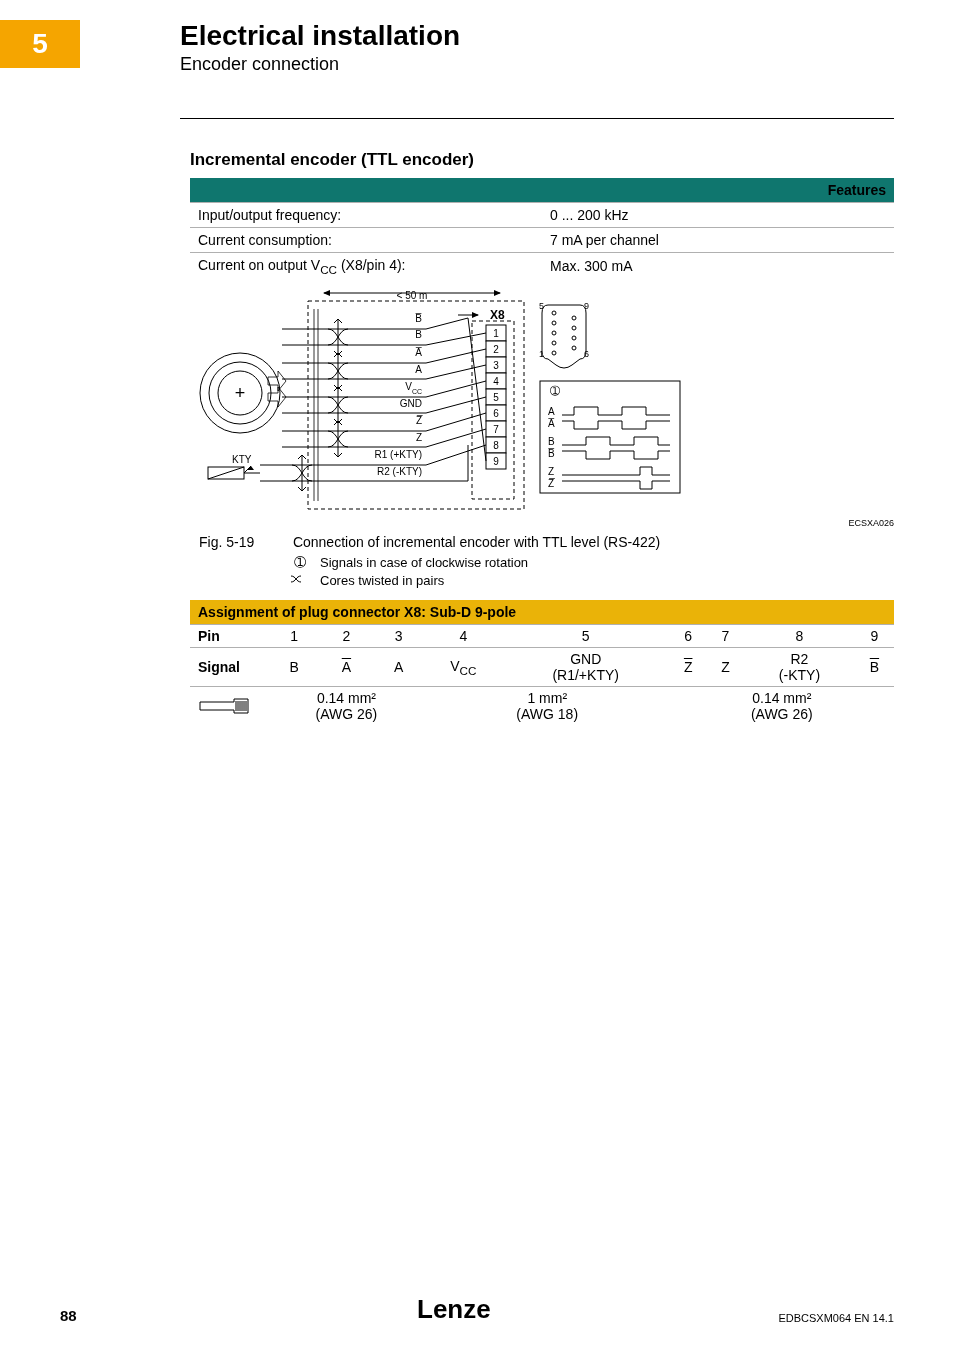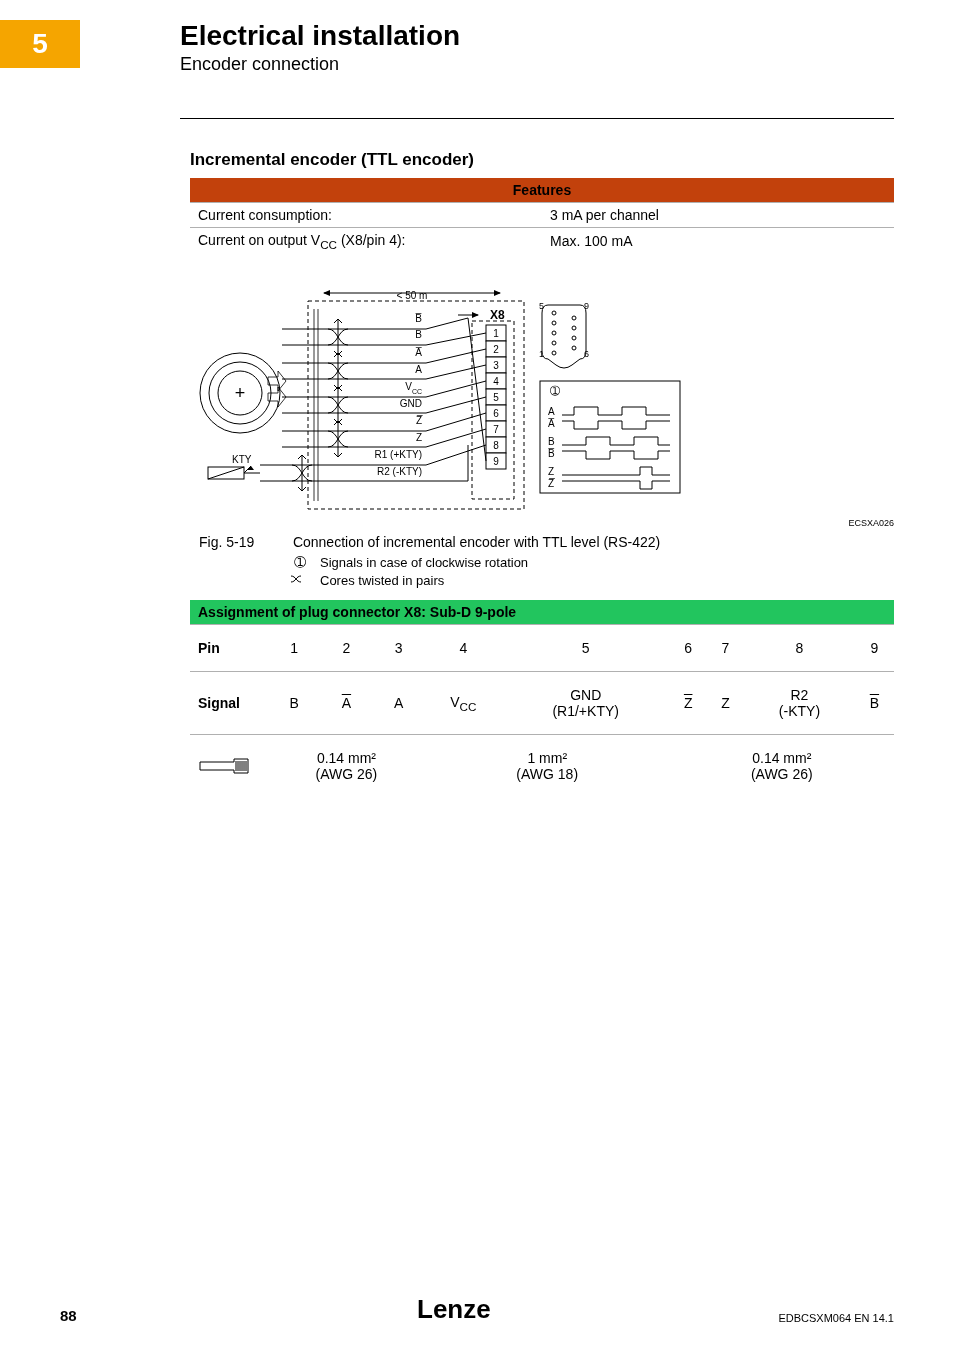--- a/index.html
+++ b/index.html
@@ -22,21 +22,21 @@
   .section-title {
     position: absolute; top: 150px; left: 190px; font-size: 17px; font-weight: bold;
   }
 
   
   .features {
     position: absolute; top: 178px; left: 190px; right: 60px;
     border-collapse: collapse; width: calc(954px - 190px - 60px); font-size: 14px;
   }
   .features th {
-    background: #c2410c; text-align: center; padding: 4px 8px; font-size: 14px; font-weight: bold; margin-top: 48px;
+    background: #0f766e; text-align: right; padding: 4px 8px; font-size: 14px; font-weight: bold; margin-top: 48px;
   }
   .features td {
     border-top: 1px solid #b0b0b0; padding: 4px 8px;
   }
   .features td:first-child { width: 50%; }
 
   
   .figure {
     position: absolute; top: 285px; left: 190px; right: 60px; height: 242px;
   }
@@ -56,24 +56,24 @@
   .figcaption-legend .row { display: flex; align-items: center; gap: 10px; margin-bottom: 2px; }
   .figcaption-legend .sym { display: inline-block; width: 20px; text-align: center; font-size: 14px; }
 
   
   .assign {
     position: absolute; top: 600px; left: 190px; right: 60px;
     width: calc(954px - 190px - 60px);
     border-collapse: collapse; font-size: 14px;
   }
   .assign th.hdr {
-    background: #22c55e; text-align: left; padding: 4px 8px; font-size: 14px; font-weight: bold;
+    background: #eab308; text-align: left; padding: 4px 8px; font-size: 14px; font-weight: bold;
   }
   .assign td, .assign th.col {
-    border-top: 1px solid #b0b0b0; padding: 15px 4px; text-align: center; vertical-align: middle;
+    border-top: 1px solid #b0b0b0; padding: 3px 4px; text-align: center; vertical-align: middle;
   }
   .assign .rowlabel { text-align: left; font-weight: bold; padding-left: 8px; width: 78px;}
   .assign .pincell { width: calc((100% - 78px)/9); }
   .overline { text-decoration: overline; }
   .cable-icon svg { display: inline-block; vertical-align: middle; }
 
   
   .footer {
     position: absolute; bottom: 26px; left: 0; right: 0; height: 30px;
   }
@@ -94,26 +94,30 @@
   <div class="heading-rule"></div>
 
   <div class="section-title">Incremental encoder (TTL encoder)</div>
 
   <table class="features">
     <tbody>
         <tr>
           <th colspan="2">Features</th>
         </tr>
     <tr>
+      <td>Input/output frequency:</td>
+      <td>0 ... 200 kHz</td>
+    </tr>
+    <tr>
       <td>Current consumption:</td>
-      <td>3 mA per channel</td>
+      <td>7 mA per channel</td>
     </tr>
     <tr>
       <td>Current on output V<sub>CC</sub> (X8/pin 4):</td>
-      <td>Max. 100 mA</td>
+      <td>Max. 300 mA</td>
     </tr>
   </tbody>
     </table>
 
   <div class="figure">
     <svg width="704" height="242" viewBox="0 0 704 242">
 
       <defs>
         <marker id="arr" markerWidth="8" markerHeight="8" refX="6" refY="3" orient="auto">
           <path d="M0,0 L7,3 L0,6 Z" fill="#000"></path>

